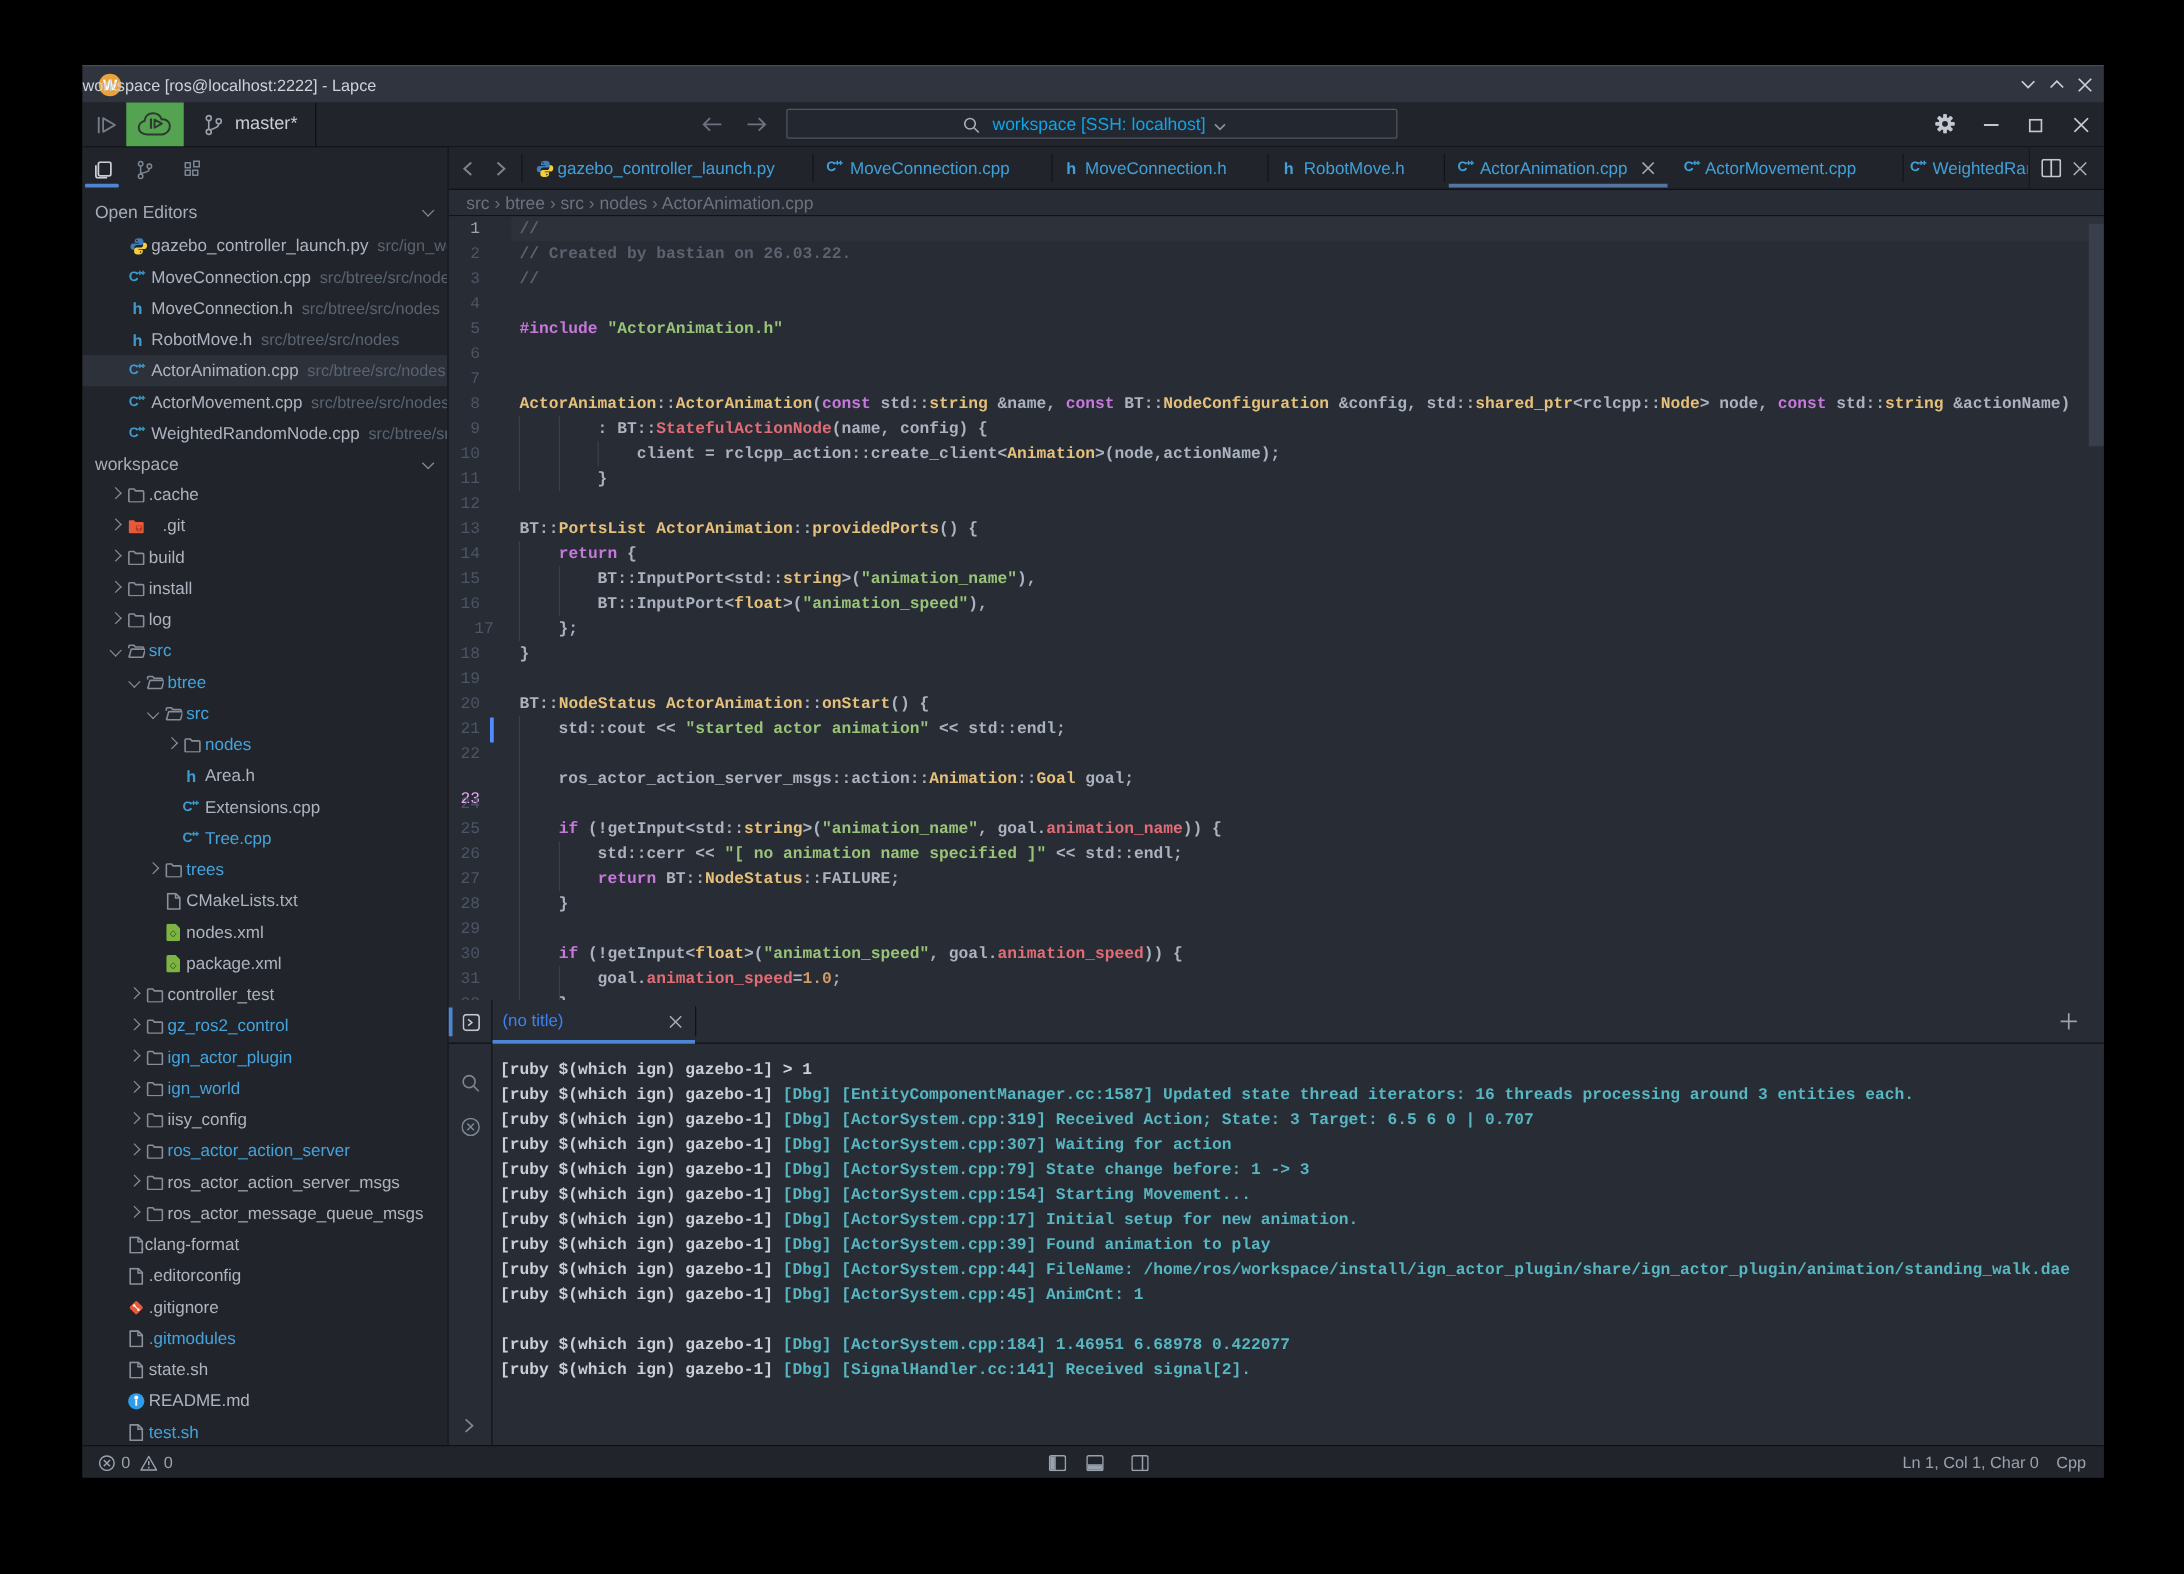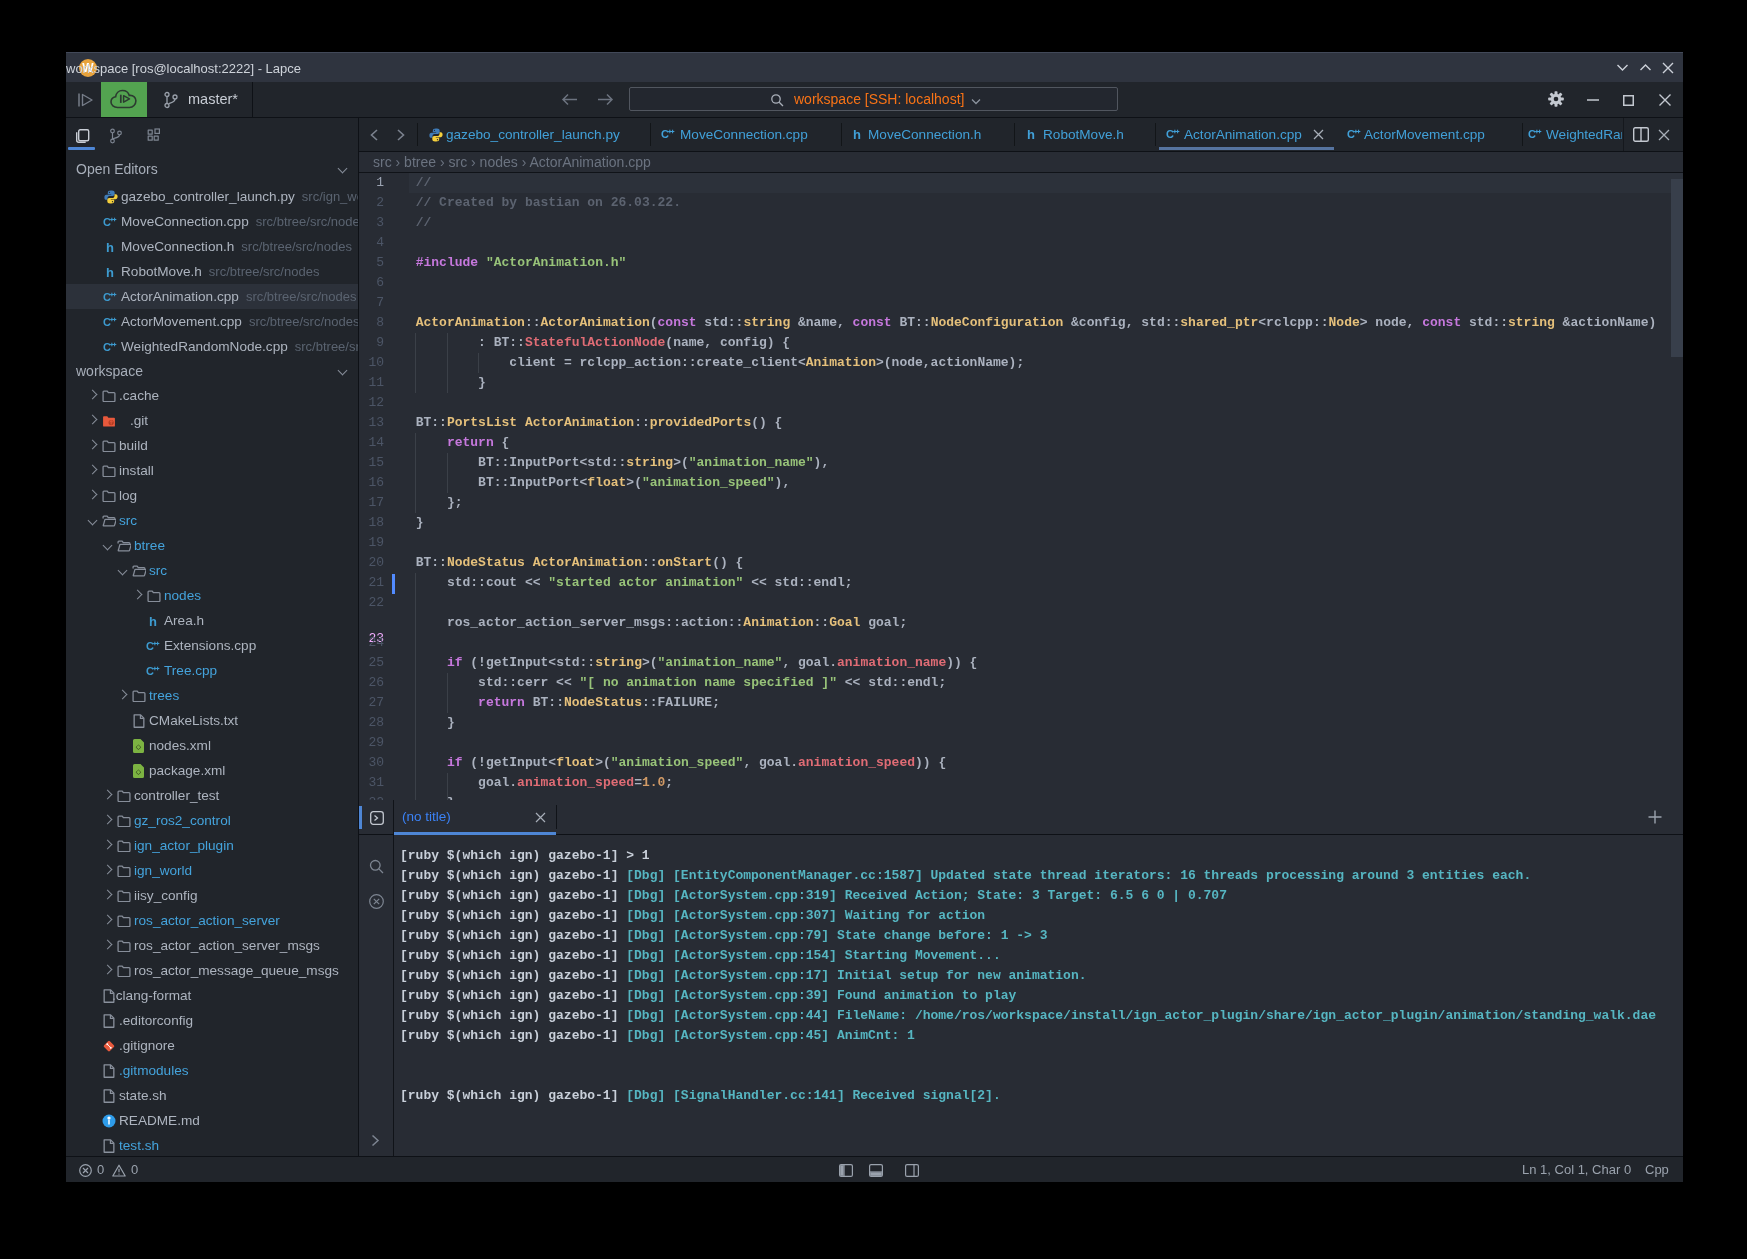--- a/index.html
+++ b/index.html
@@ -6,21 +6,21 @@
 html,body{width:1747px;height:1259px;background:#000;overflow:hidden}
 body{font-family:"Liberation Sans",sans-serif;position:relative}
 .a{position:absolute}
 #win{position:absolute;left:66px;top:52px;width:1617px;height:1130px;background:#21252b}
 
 #tbar{position:absolute;left:0;top:0;width:1617px;height:30px;background:#2f343f;border-top:1px solid #424959}
 #tbar .title{position:absolute;width:100%;text-align:left;top:8px;font-size:13px;color:#ced3da}
 
 #tool{position:absolute;left:0;top:30px;width:1617px;height:36px;background:#21252b;border-bottom:1px solid #0e1116}
 #greenbtn{position:absolute;left:35px;top:0;width:46px;height:35px;background:#53a350}
-#addr{position:absolute;left:563px;top:5px;width:489px;height:24px;background:#23272f;border:1.5px solid #51565f;border-radius:2px;color:#f97316;font-size:14px}
+#addr{position:absolute;left:563px;top:5px;width:489px;height:24px;background:#23272f;border:1.5px solid #51565f;border-radius:2px;color:#0ea5e9;font-size:14px}
 
 #side{position:absolute;left:0;top:66px;width:292px;height:1038px;background:#21252b;overflow:hidden}
 .hdr{position:absolute;left:10px;font-size:14px;color:#a7aeb9}
 .row{position:absolute;left:0;width:292px;height:25px;line-height:25px;font-size:13.6px;color:#adb4bf;white-space:nowrap;overflow:hidden}
 .row .pth{color:#5a6370;padding-left:7px;font-size:13px}
 .cy{color:#44a3dc !important}
 .ic{position:absolute;top:50%;transform:translateY(-50%)}
 .cpp-ic{font-size:11px;font-weight:bold;color:#3d9bd0;font-family:"Liberation Sans",sans-serif;letter-spacing:-1px}
 .h-ic{font-size:13px;font-weight:bold;color:#3d9bd0}
 
@@ -331,21 +331,21 @@
 <div class="cl" style="top:200px;padding-left:56.7px">        }</div>
 <div class="ln" style="top:220px;left:0;color:#4c5566">12</div>
 <div class="ln" style="top:240px;left:0;color:#4c5566">13</div>
 <div class="cl" style="top:240px;padding-left:56.7px">BT::<span class="t">PortsList</span> <span class="t">ActorAnimation</span>::<span class="t">providedPorts</span>() {</div>
 <div class="ln" style="top:260px;left:0;color:#4c5566">14</div>
 <div class="cl" style="top:260px;padding-left:56.7px">    <span class="k">return</span> {</div>
 <div class="ln" style="top:280px;left:0;color:#4c5566">15</div>
 <div class="cl" style="top:280px;padding-left:56.7px">        BT::InputPort&lt;std::<span class="t">string</span>&gt;(<span class="s">"animation_name"</span>),</div>
 <div class="ln" style="top:300px;left:0;color:#4c5566">16</div>
 <div class="cl" style="top:300px;padding-left:56.7px">        BT::InputPort&lt;<span class="t">float</span>&gt;(<span class="s">"animation_speed"</span>),</div>
-<div class="ln" style="top:320px;left:0;color:#4c5566">17</div>
+<div class="ln" style="top:320px;left:11px;color:#4c5566">17</div>
 <div class="cl" style="top:320px;padding-left:56.7px">    };</div>
 <div class="ln" style="top:340px;left:0;color:#4c5566">18</div>
 <div class="cl" style="top:340px;padding-left:56.7px">}</div>
 <div class="ln" style="top:360px;left:0;color:#4c5566">19</div>
 <div class="ln" style="top:380px;left:0;color:#4c5566">20</div>
 <div class="cl" style="top:380px;padding-left:56.7px">BT::<span class="t">NodeStatus</span> <span class="t">ActorAnimation</span>::<span class="t">onStart</span>() {</div>
 <div class="ln" style="top:400px;left:0;color:#4c5566">21</div>
 <div class="cl" style="top:400px;padding-left:56.7px">    std::cout &lt;&lt; <span class="s">"started actor animation"</span> &lt;&lt; std::endl;</div>
 <div class="ln" style="top:420px;left:0;color:#4c5566">22</div>
 <div class="ln" style="top:456px;left:0;color:#f0abfc">23</div>
@@ -394,20 +394,21 @@
 <div class="term" style="left:41px;top:46px"><span>[ruby $(which ign) gazebo-1] </span><span>&gt; 1</span></div>
 <div class="term" style="left:41px;top:66px"><span>[ruby $(which ign) gazebo-1] </span><span class="tc">[Dbg] [EntityComponentManager.cc:1587] Updated state thread iterators: 16 threads processing around 3 entities each.</span></div>
 <div class="term" style="left:41px;top:86px"><span>[ruby $(which ign) gazebo-1] </span><span class="tc">[Dbg] [ActorSystem.cpp:319] Received Action; State: 3 Target: 6.5 6 0 | 0.707</span></div>
 <div class="term" style="left:41px;top:106px"><span>[ruby $(which ign) gazebo-1] </span><span class="tc">[Dbg] [ActorSystem.cpp:307] Waiting for action</span></div>
 <div class="term" style="left:41px;top:126px"><span>[ruby $(which ign) gazebo-1] </span><span class="tc">[Dbg] [ActorSystem.cpp:79] State change before: 1 -&gt; 3</span></div>
 <div class="term" style="left:41px;top:146px"><span>[ruby $(which ign) gazebo-1] </span><span class="tc">[Dbg] [ActorSystem.cpp:154] Starting Movement...</span></div>
 <div class="term" style="left:41px;top:166px"><span>[ruby $(which ign) gazebo-1] </span><span class="tc">[Dbg] [ActorSystem.cpp:17] Initial setup for new animation.</span></div>
 <div class="term" style="left:41px;top:186px"><span>[ruby $(which ign) gazebo-1] </span><span class="tc">[Dbg] [ActorSystem.cpp:39] Found animation to play</span></div>
 <div class="term" style="left:41px;top:206px"><span>[ruby $(which ign) gazebo-1] </span><span class="tc">[Dbg] [ActorSystem.cpp:44] FileName: /home/ros/workspace/install/ign_actor_plugin/share/ign_actor_plugin/animation/standing_walk.dae</span></div>
 <div class="term" style="left:41px;top:226px"><span>[ruby $(which ign) gazebo-1] </span><span class="tc">[Dbg] [ActorSystem.cpp:45] AnimCnt: 1</span></div>
+<div class="term" style="left:41px;top:266px"><span>[ruby $(which ign) gazebo-1] </span><span class="tc">[Dbg] [ActorSystem.cpp:184] 1.46951 6.68978 0.422077</span></div>
 <div class="term" style="left:41px;top:286px"><span>[ruby $(which ign) gazebo-1] </span><span class="tc">[Dbg] [SignalHandler.cc:141] Received signal[2].</span></div>
 </div>
   <div id="phead">
 <div class="a" style="left:0;top:6px;width:3px;height:23px;background:#4e86d5"></div>
 <svg class="a" style="left:11px;top:11px" width="14" height="14" viewBox="0 0 14 14">
         <rect x="0.7" y="0.7" width="12.6" height="12.6" rx="2.5" stroke="#c3c8d0" stroke-width="1.3" fill="none"></rect>
         <path d="M4.5 4.5L7.5 7l-3 2.5" stroke="#c3c8d0" stroke-width="1.3" fill="none"></path>
       </svg>
 <div class="a" style="left:34px;top:0;width:1px;height:34px;background:#101318"></div>
 <div class="a" style="left:43px;top:9px;font-size:13.5px;color:#3b82f6">(no title)</div>

